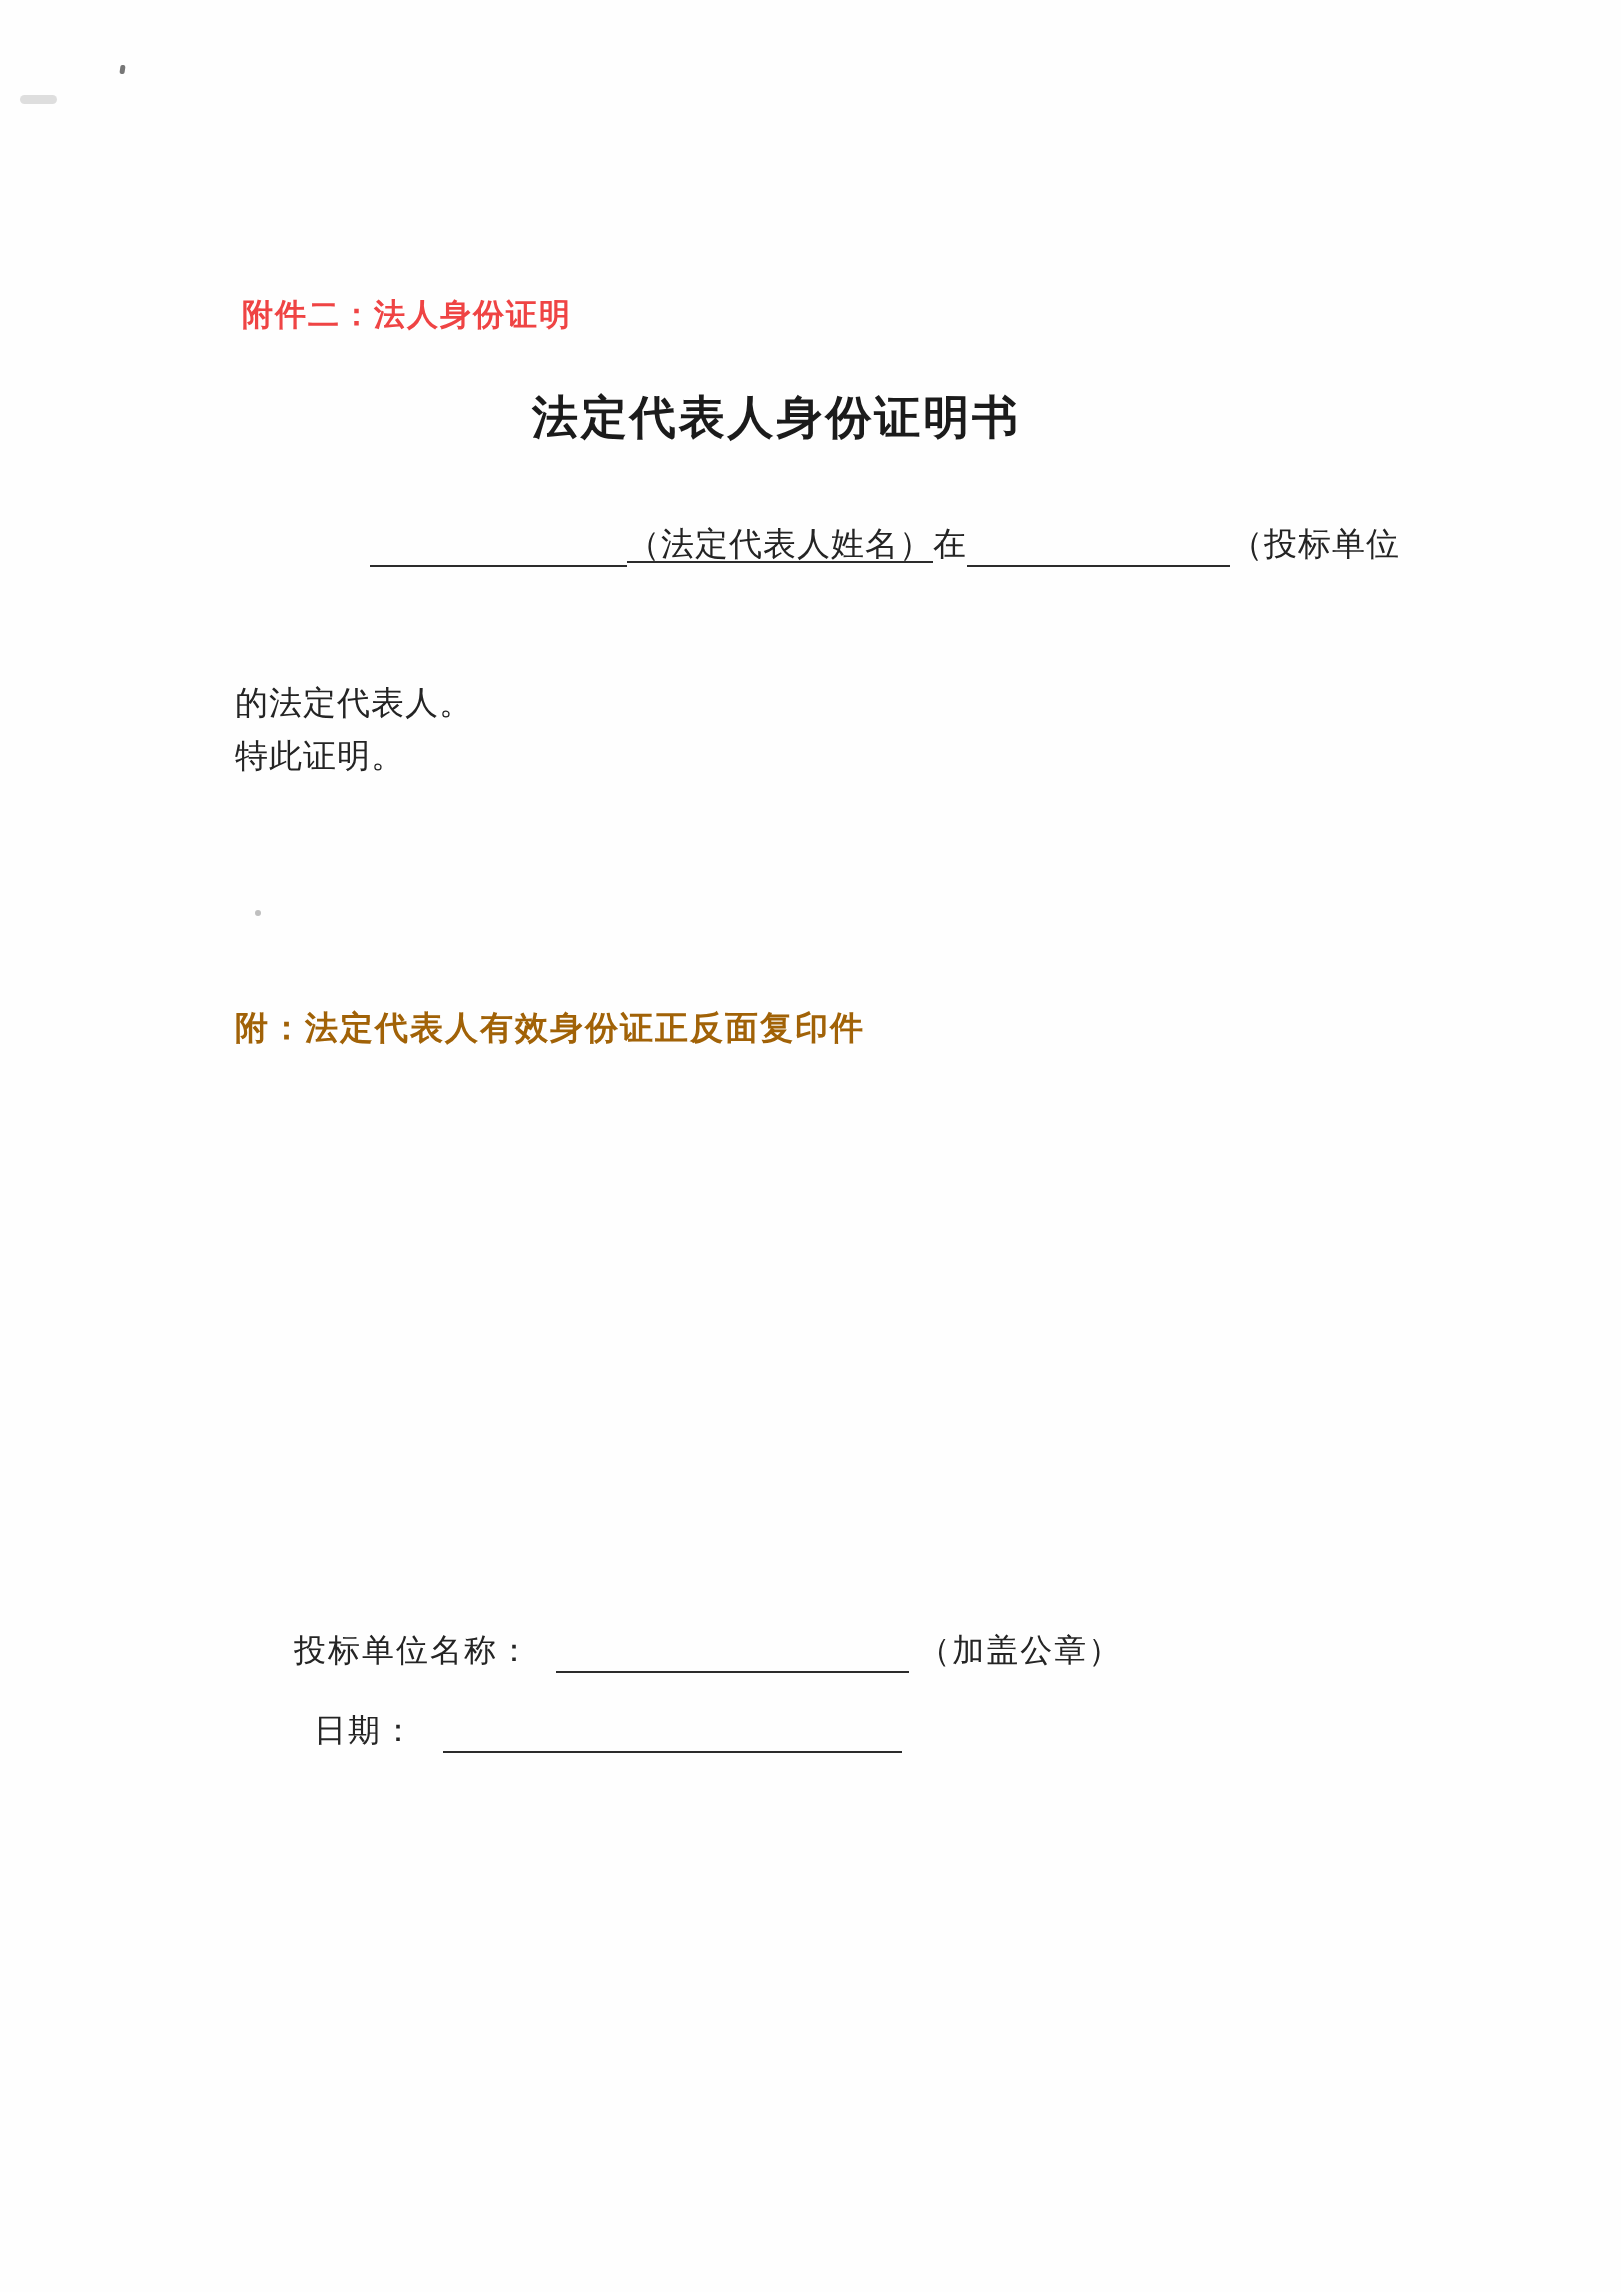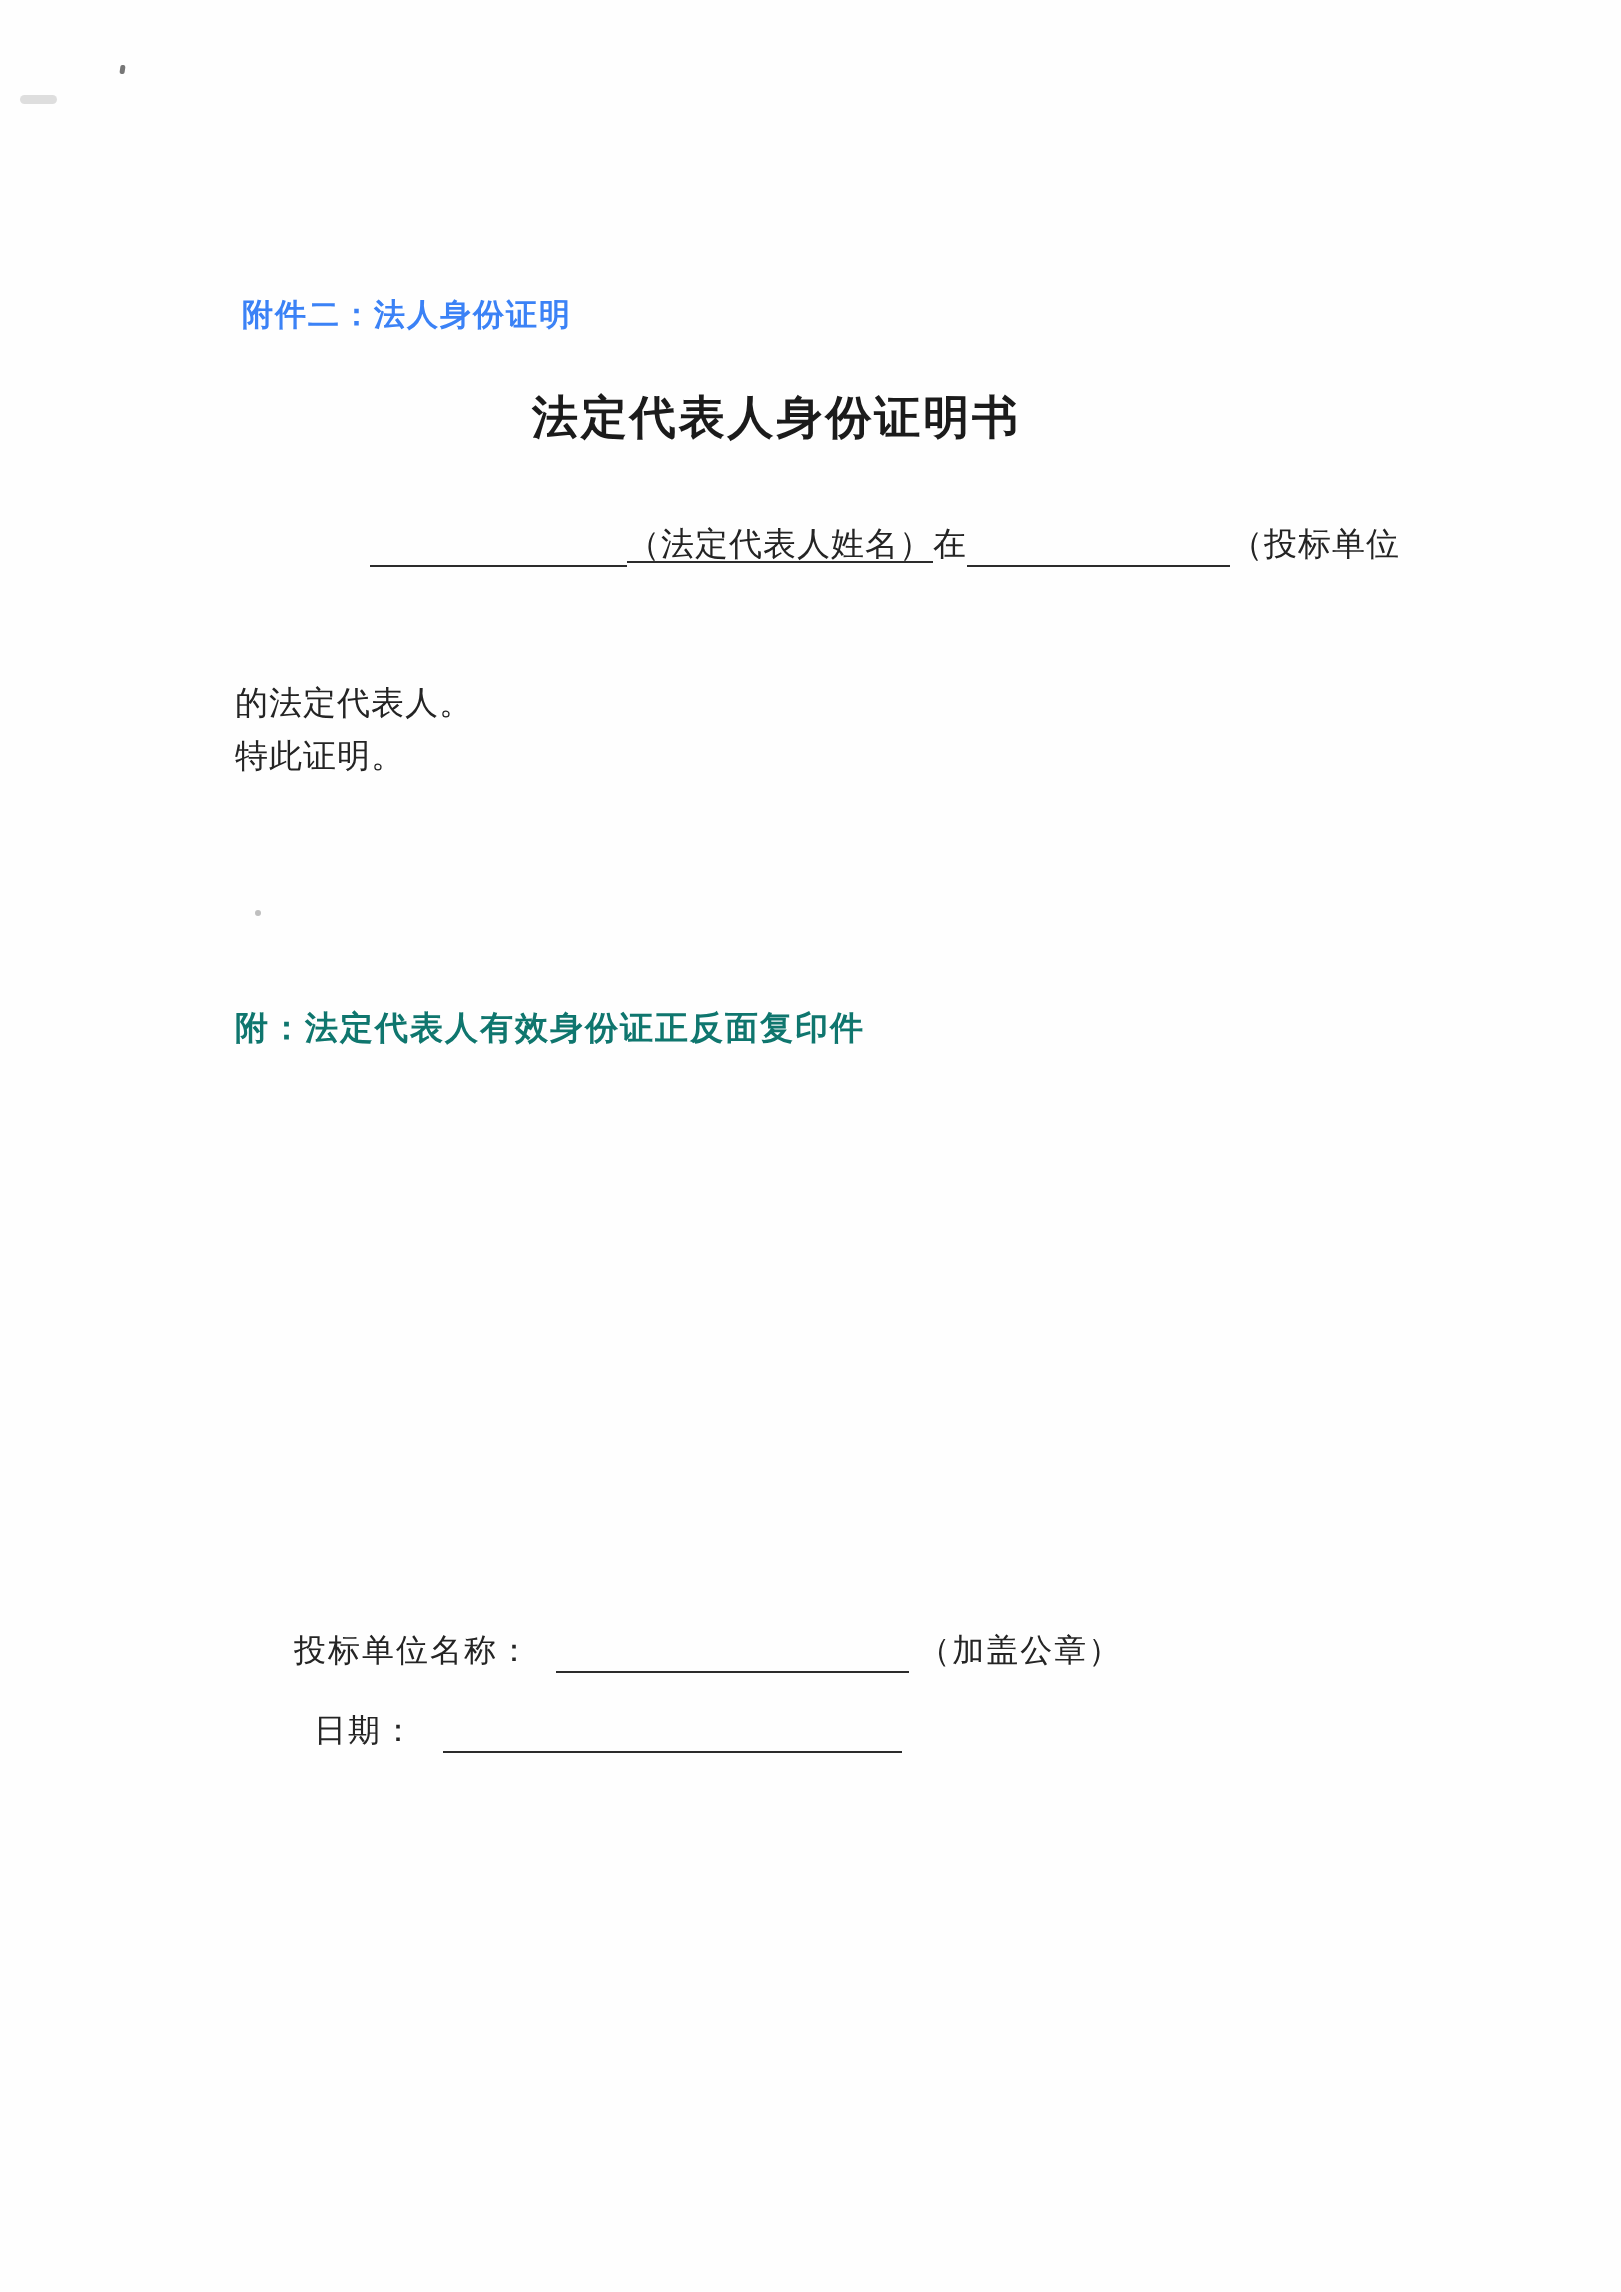--- a/index.html
+++ b/index.html
@@ -12,21 +12,21 @@
     background: #fefefe;
     color: #1f1f1f;
     overflow: hidden;
   }
   .abs { position: absolute; white-space: nowrap; }
 
   .attachment-label {
     left: 242px; top: 294px;
     font-size: 31px; font-weight: 700;
     letter-spacing: 2px;
-    color: #3b82f6;
+    color: #ef4444;
   }
   .doc-title {
     left: 0; top: 387px; width: 1621px;
     text-align: center;
     transform: translateX(-34px);
     font-size: 46px; font-weight: 700;
     letter-spacing: 2.9px;
     color: #1b1b1b;
   }
 
@@ -58,21 +58,21 @@
   .underlined-hint {
     border-bottom: 2px solid #2c2c2c;
     display: inline-block;
     height: 41px;
   }
 
   .attachment-note {
     left: 235px; top: 1006px;
     font-size: 33px; font-weight: 700;
     letter-spacing: 2px;
-    color: #0f766e;
+    color: #a16207;
   }
 
   .footer-row { font-size: 32px; letter-spacing: 2px; color: #242424; }
   .footer-company-row { left: 294px; top: 1629px; }
   .footer-date-row { left: 314px; top: 1709px; }
 
   
   .speck-1 {
     left: 120px; top: 65px; width: 4.9px; height: 8.8px;
     background: #4a4a4a; opacity: .75; border-radius: 2px;

